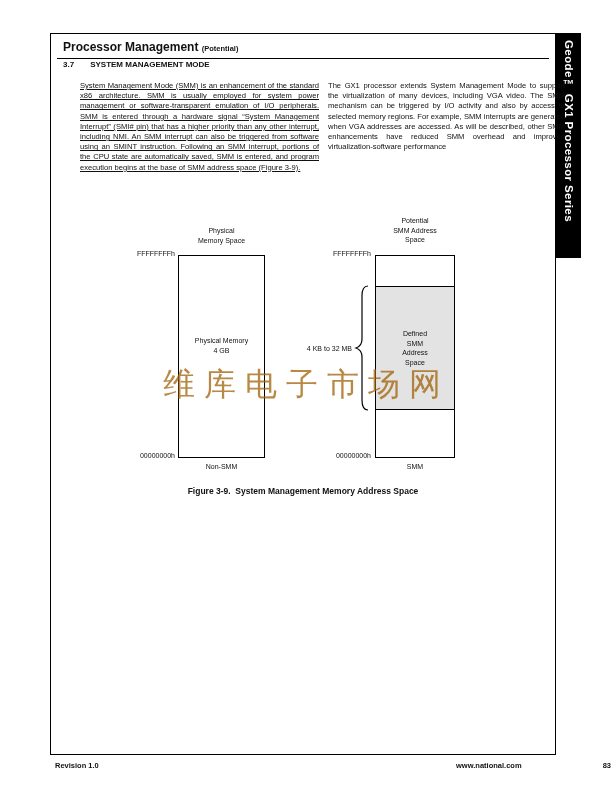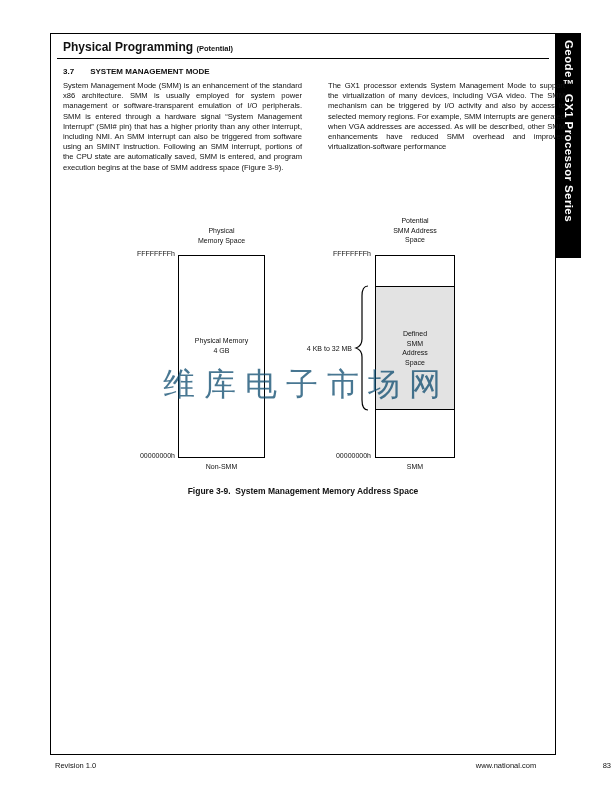--- a/index.html
+++ b/index.html
@@ -49,34 +49,34 @@
     font-weight: bold;
   }
   .hdr-rule {
     position: absolute;
     left: 57px; top: 58px;
     width: 492px; height: 1px;
     background: #000;
   }
   .sec-head {
     position: absolute;
-    left: 63px; top: 67px;
+    left: 63px; top: 60px;
     font-size: 8px;
     font-weight: bold;
     white-space: nowrap;
   }
   .sec-head .num { margin-right: 16px; }
   .col {
     position: absolute;
     top: 81px;
     font-size: 7.6px;
     line-height: 10.2px;
     text-align: justify;
   }
-  .col-left  { left: 63px;  width: 239px; }
+  .col-left  { left: 80px;  width: 239px; text-decoration: underline; }
   .col-right { left: 328px; width: 237px; }
   .fig-label {
     position: absolute;
     font-size: 7px;
     line-height: 9.5px;
     white-space: pre-line;
   }
   .t-center { text-align: center; }
   .t-right  { text-align: right; }
   .mem-box {
@@ -110,49 +110,50 @@
     text-align: center;
     font-size: 8.5px;
     font-weight: bold;
     white-space: pre;
   }
   .watermark {
     position: absolute;
     left: 163px; top: 363px;
     font-size: 32px;
     letter-spacing: 9px;
-    color: #0c4a6e;
+    color: #a16207;
     opacity: 0.75;
     white-space: nowrap;
     z-index: 5;
     font-family: "DejaVu Sans", sans-serif;
   }
   .foot {
     position: absolute;
     top: 761px;
     font-size: 7.5px;
     white-space: nowrap;
+    font-weight: bold;
   }
   .foot-left   { left: 55px; }
   .foot-center { left: 0; width: 611px; text-align: right; }
-  .foot-right  { left: 456px; width: 100px; text-align: center; }
+  .foot-right  { left: 456px; width: 100px; text-align: left; }
 </style>
 </head>
 <body>
 
 <div class="page">
 
   <div class="frame"></div>
 
   <div class="side-tab">
     <span>Geode™ GX1 Processor Series</span>
   </div>
 
   <div class="hdr-title">
-    <span>Physical Programming</span>
+    <span>Processor Management</span>
     <span class="hdr-cont">(Potential)</span>
   </div>
   <div class="hdr-rule"></div>
 
   <div class="sec-head">
     <span class="num">3.7</span><span>SYSTEM MANAGEMENT MODE</span>
   </div>
 
   <div class="col col-left">System Management Mode (SMM) is an enhancement of the standard x86 architecture. SMM is usually employed for system power management or software-transparent emulation of I/O peripherals. SMM is entered through a hardware signal “System Management Interrupt” (SMI# pin) that has a higher priority than any other interrupt, including NMI. An SMM interrupt can also be triggered from software using an SMINT instruction. Following an SMM interrupt, portions of the CPU state are automatically saved, SMM is entered, and program execution begins at the base of SMM address space (Figure 3-9).</div>
   <div class="col col-right">The GX1 processor extends System Management Mode to support the virtualization of many devices, including VGA video. The SMM mechanism can be triggered by I/O activity and also by access to selected memory regions. For example, SMM interrupts are generated when VGA addresses are accessed. As will be described, other SMM enhancements have reduced SMM overhead and improved virtualization-software performance</div>

